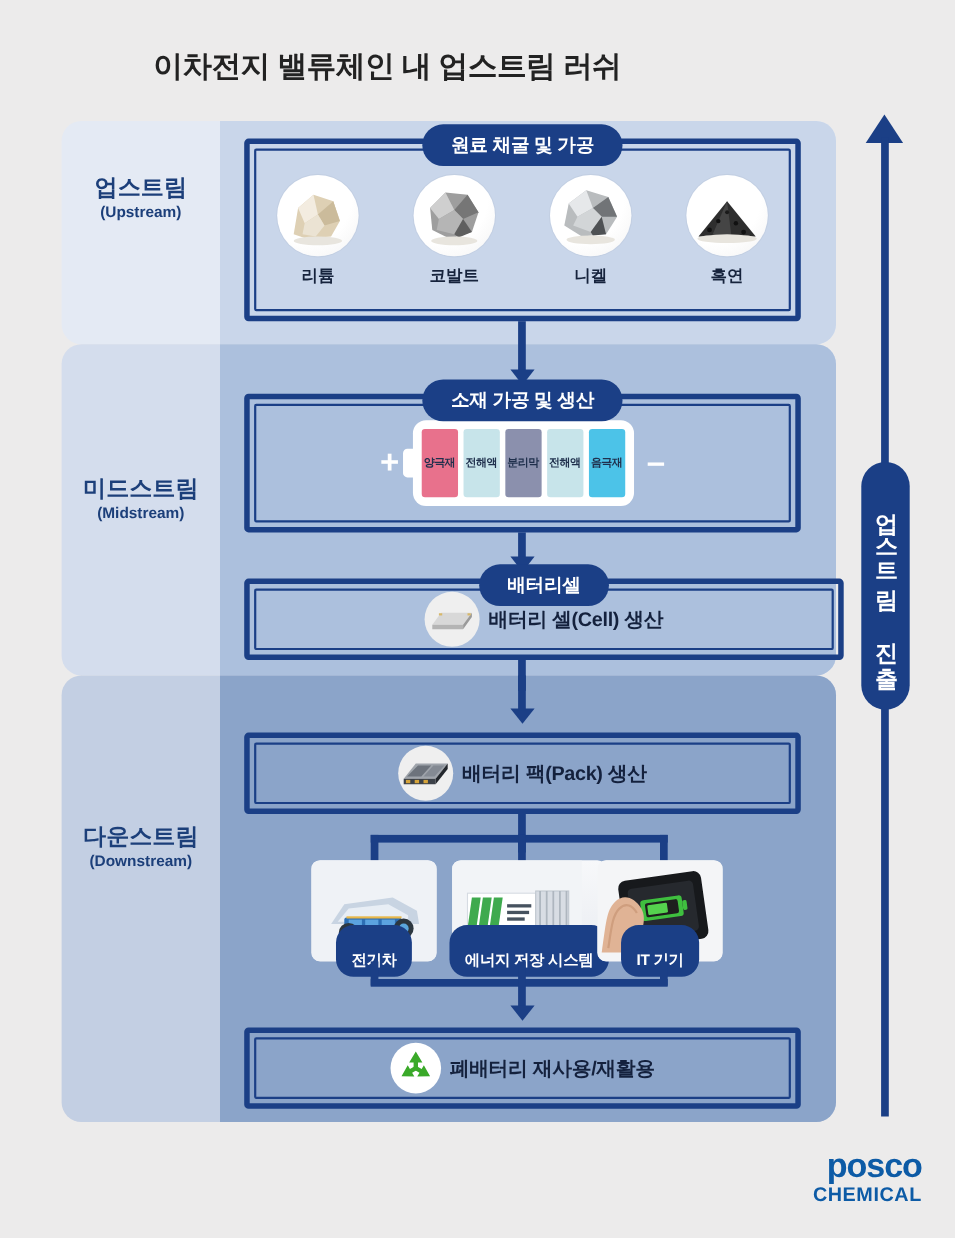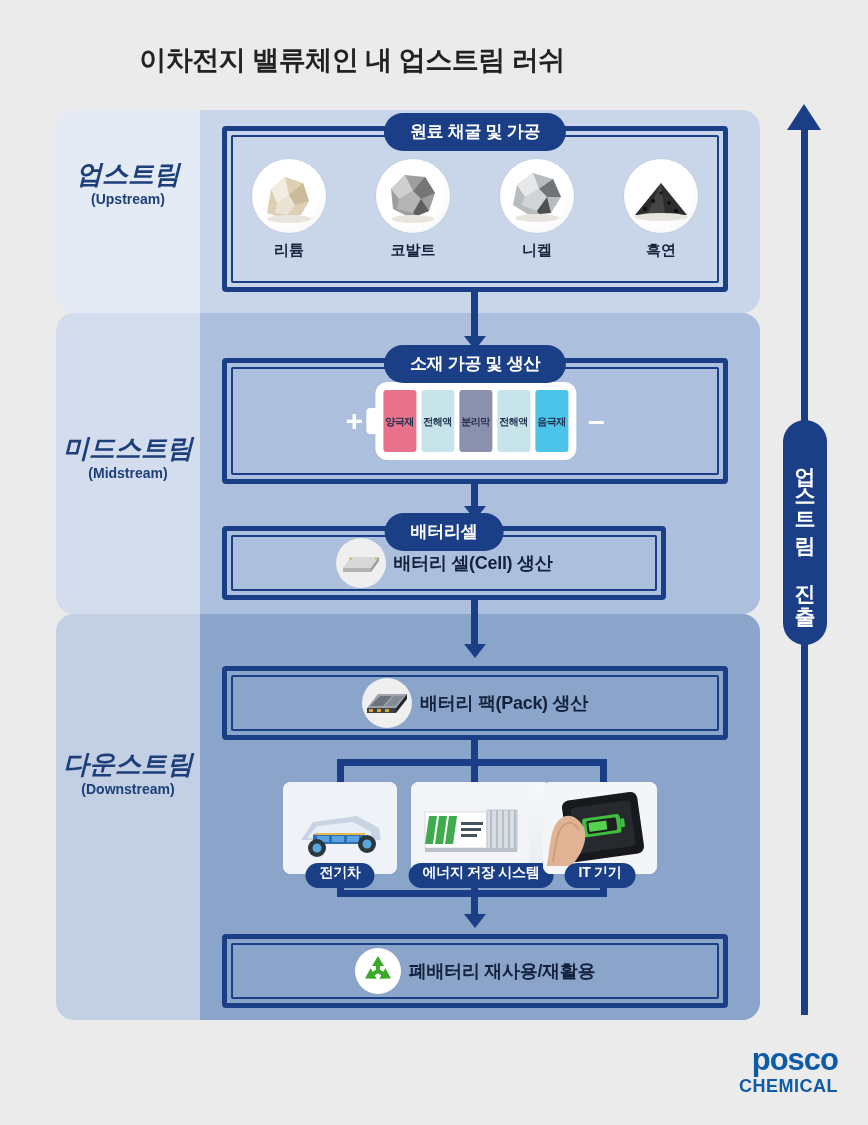--- a/index.html
+++ b/index.html
@@ -29,21 +29,21 @@
   
   .band-col{position:absolute;left:200px;width:560px;}
   .col-up{top:110px;height:203px;background:#c9d6ea;border-radius:0 18px 18px 0;}
   .col-mid{top:313px;height:301px;background:#acc0dd;border-radius:0 18px 18px 0;}
   .col-down{top:614px;height:406px;background:#8ba4c9;border-radius:0 18px 18px 0;}
 
   .stage-label{
     position:absolute;left:56px;width:144px;text-align:center;
     color:#1c3f7a;font-weight:bold;line-height:1.25;
   }
-  .stage-label .kr{font-size:26px;display:block;font-style:italic;}
+  .stage-label .kr{font-size:21px;display:block;}
   .stage-label .en{font-size:14px;display:block;font-weight:bold;}
   .lbl-up{top:158px;}
   .lbl-mid{top:432px;}
   .lbl-down{top:748px;}
 
   
   .pbox{
     position:absolute;border:5px solid #1b3f86;border-radius:4px;
     box-sizing:border-box;
   }
@@ -51,21 +51,21 @@
   .pill{
     position:absolute;top:-18px;left:50%;transform:translateX(-50%);
     background:#1b3f86;color:#fff;font-size:17px;font-weight:bold;
     padding:7px 26px 8px;border-radius:20px;white-space:nowrap;
     letter-spacing:-0.3px;z-index:4;
   }
 
   
   #box-raw{left:222px;top:126px;width:506px;height:166px;}
   #box-material{left:222px;top:358px;width:506px;height:126px;}
-  #box-cell{left:222px;top:526px;width:444px;height:74px;}
+  #box-cell{left:222px;top:526px;width:545px;height:74px;}
   #box-pack{left:222px;top:666px;width:506px;height:74px;}
   #box-recycle{left:222px;top:934px;width:506px;height:74px;}
 
   
   .minerals{position:absolute;left:0;top:28px;width:100%;display:flex;
             justify-content:space-around;align-items:flex-start;}
   .mineral{width:96px;text-align:center;}
   .m-circle{
     width:74px;height:74px;border-radius:50%;margin:0 auto 8px;
     background:radial-gradient(circle at 35% 28%,#ffffff 0%,#ffffff 58%,#f2f2f2 100%);
@@ -111,21 +111,21 @@
        background:linear-gradient(#f7f8fa,#e9ecf1);border-radius:8px;
        overflow:visible;}
   #app-ev{left:283px;}
   #app-ess{left:411px;}
   #app-it{left:543px;}
   #app-ess{width:140px;}
   .app-img{position:absolute;inset:0;border-radius:8px;overflow:hidden;}
   .app-pill{
     position:absolute;left:50%;bottom:-14px;transform:translateX(-50%);
     background:#1b3f86;color:#fff;font-size:14px;font-weight:bold;
-    padding:1px 14px 6px;border-radius:16px;white-space:nowrap;letter-spacing:-0.3px;
+    padding:23px 14px 6px;border-radius:16px;white-space:nowrap;letter-spacing:-0.3px;
   }
 
   
   .conn{position:absolute;background:#1b3f86;}
   .arrow-down{
     position:absolute;width:0;height:0;
     border-left:11px solid transparent;border-right:11px solid transparent;
     border-top:14px solid #1b3f86;
   }
 

